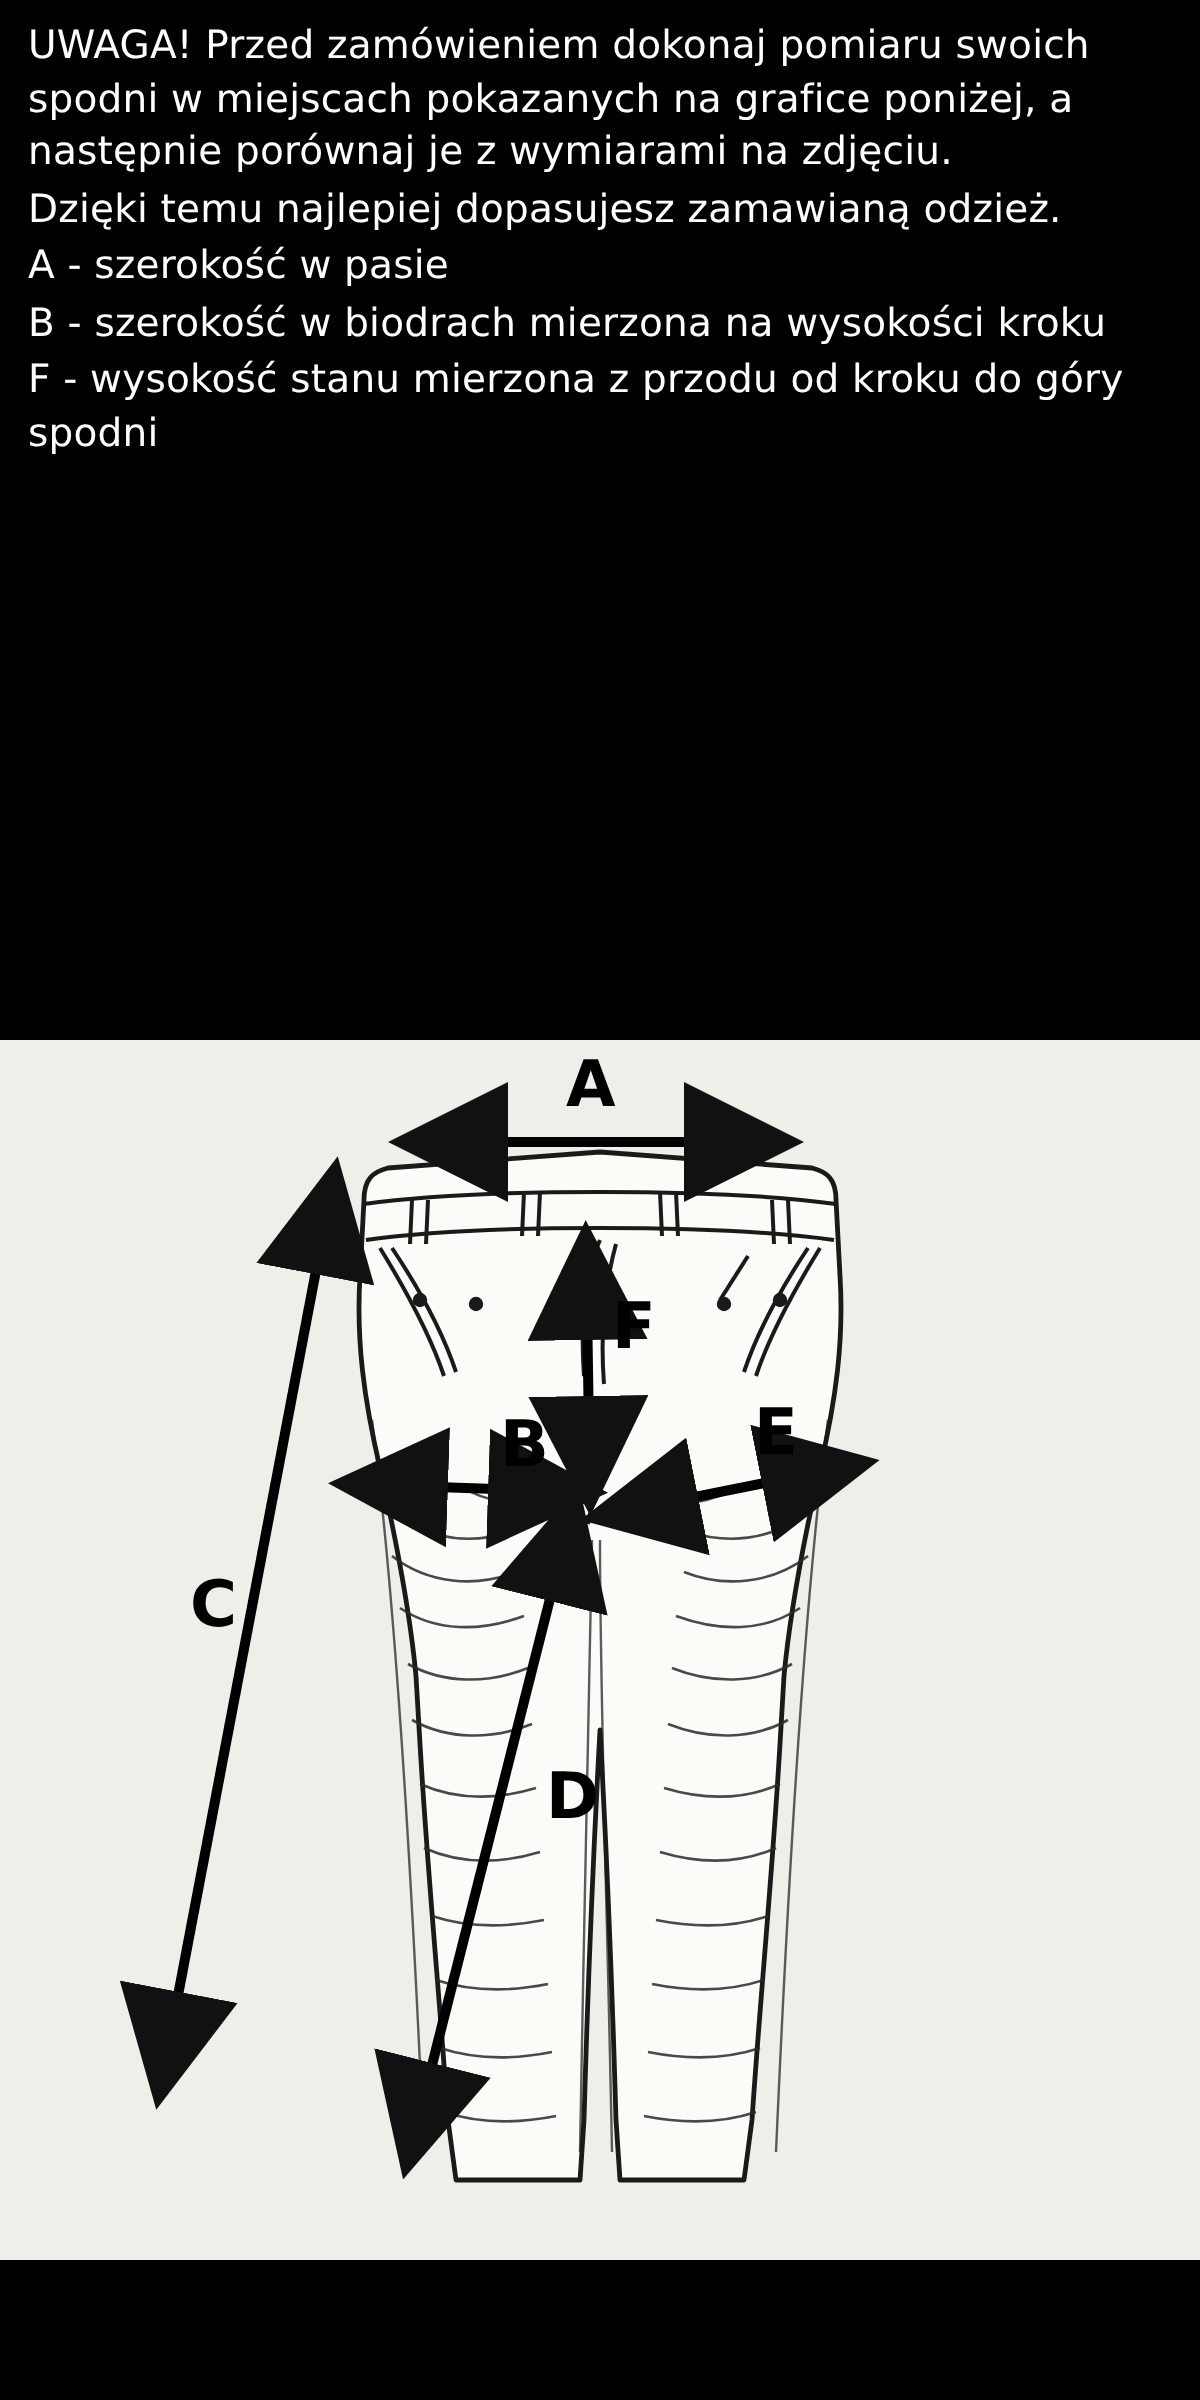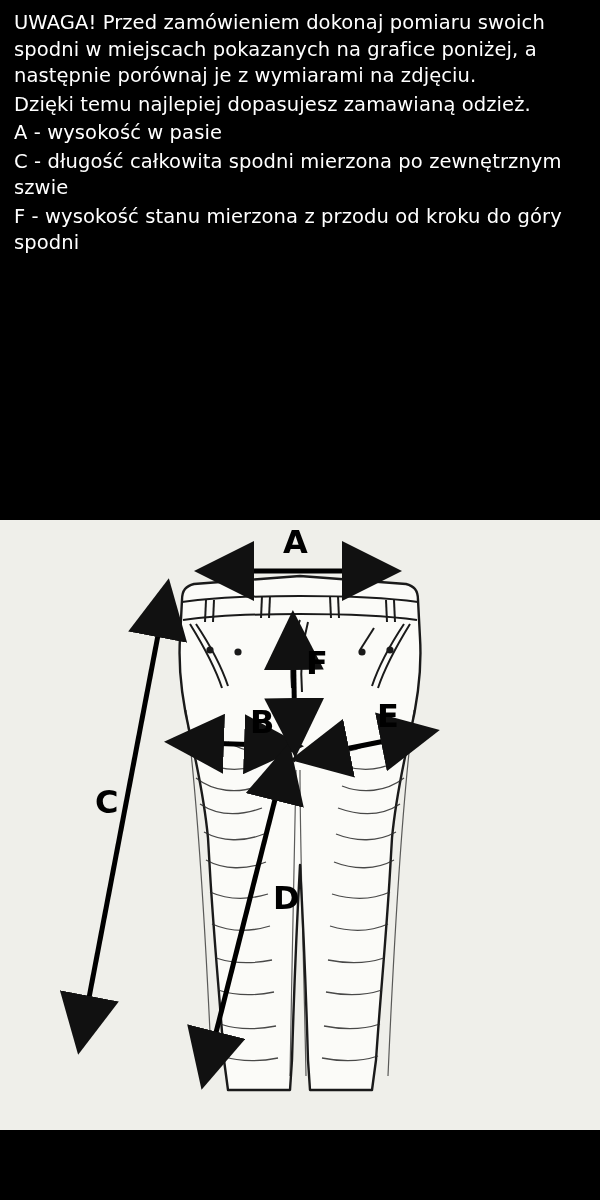--- a/index.html
+++ b/index.html
@@ -77,22 +77,22 @@
   }
 </style>
 </head>
 <body>
 
 <div id="page">
 
   <div id="instructions">
     <p class="para">UWAGA! Przed zamówieniem dokonaj pomiaru swoich spodni w miejscach pokazanych na grafice poniżej, a następnie porównaj je z wymiarami na zdjęciu.</p>
     <p class="para">Dzięki temu najlepiej dopasujesz zamawianą odzież.</p>
-    <p class="para">A - wysokość w pasie</p>
-    <p class="para">C - długość całkowita spodni mierzona po zewnętrznym szwie</p>
+    <p class="para">A - szerokość w pasie</p>
+    <p class="para">B - szerokość w biodrach mierzona na wysokości kroku</p>
     <p class="para">F - wysokość stanu mierzona z przodu od kroku do góry spodni</p>
   </div>
 
   <div id="diagram">
 
     <svg id="jeans-svg" viewBox="0 0 600 610" xmlns="http://www.w3.org/2000/svg">
       <defs>
         <marker id="arrH" markerWidth="12" markerHeight="12" refX="10" refY="6" orient="auto">
           <path d="M0,0 L12,6 L0,12 Z" fill="#111"></path>
         </marker>

